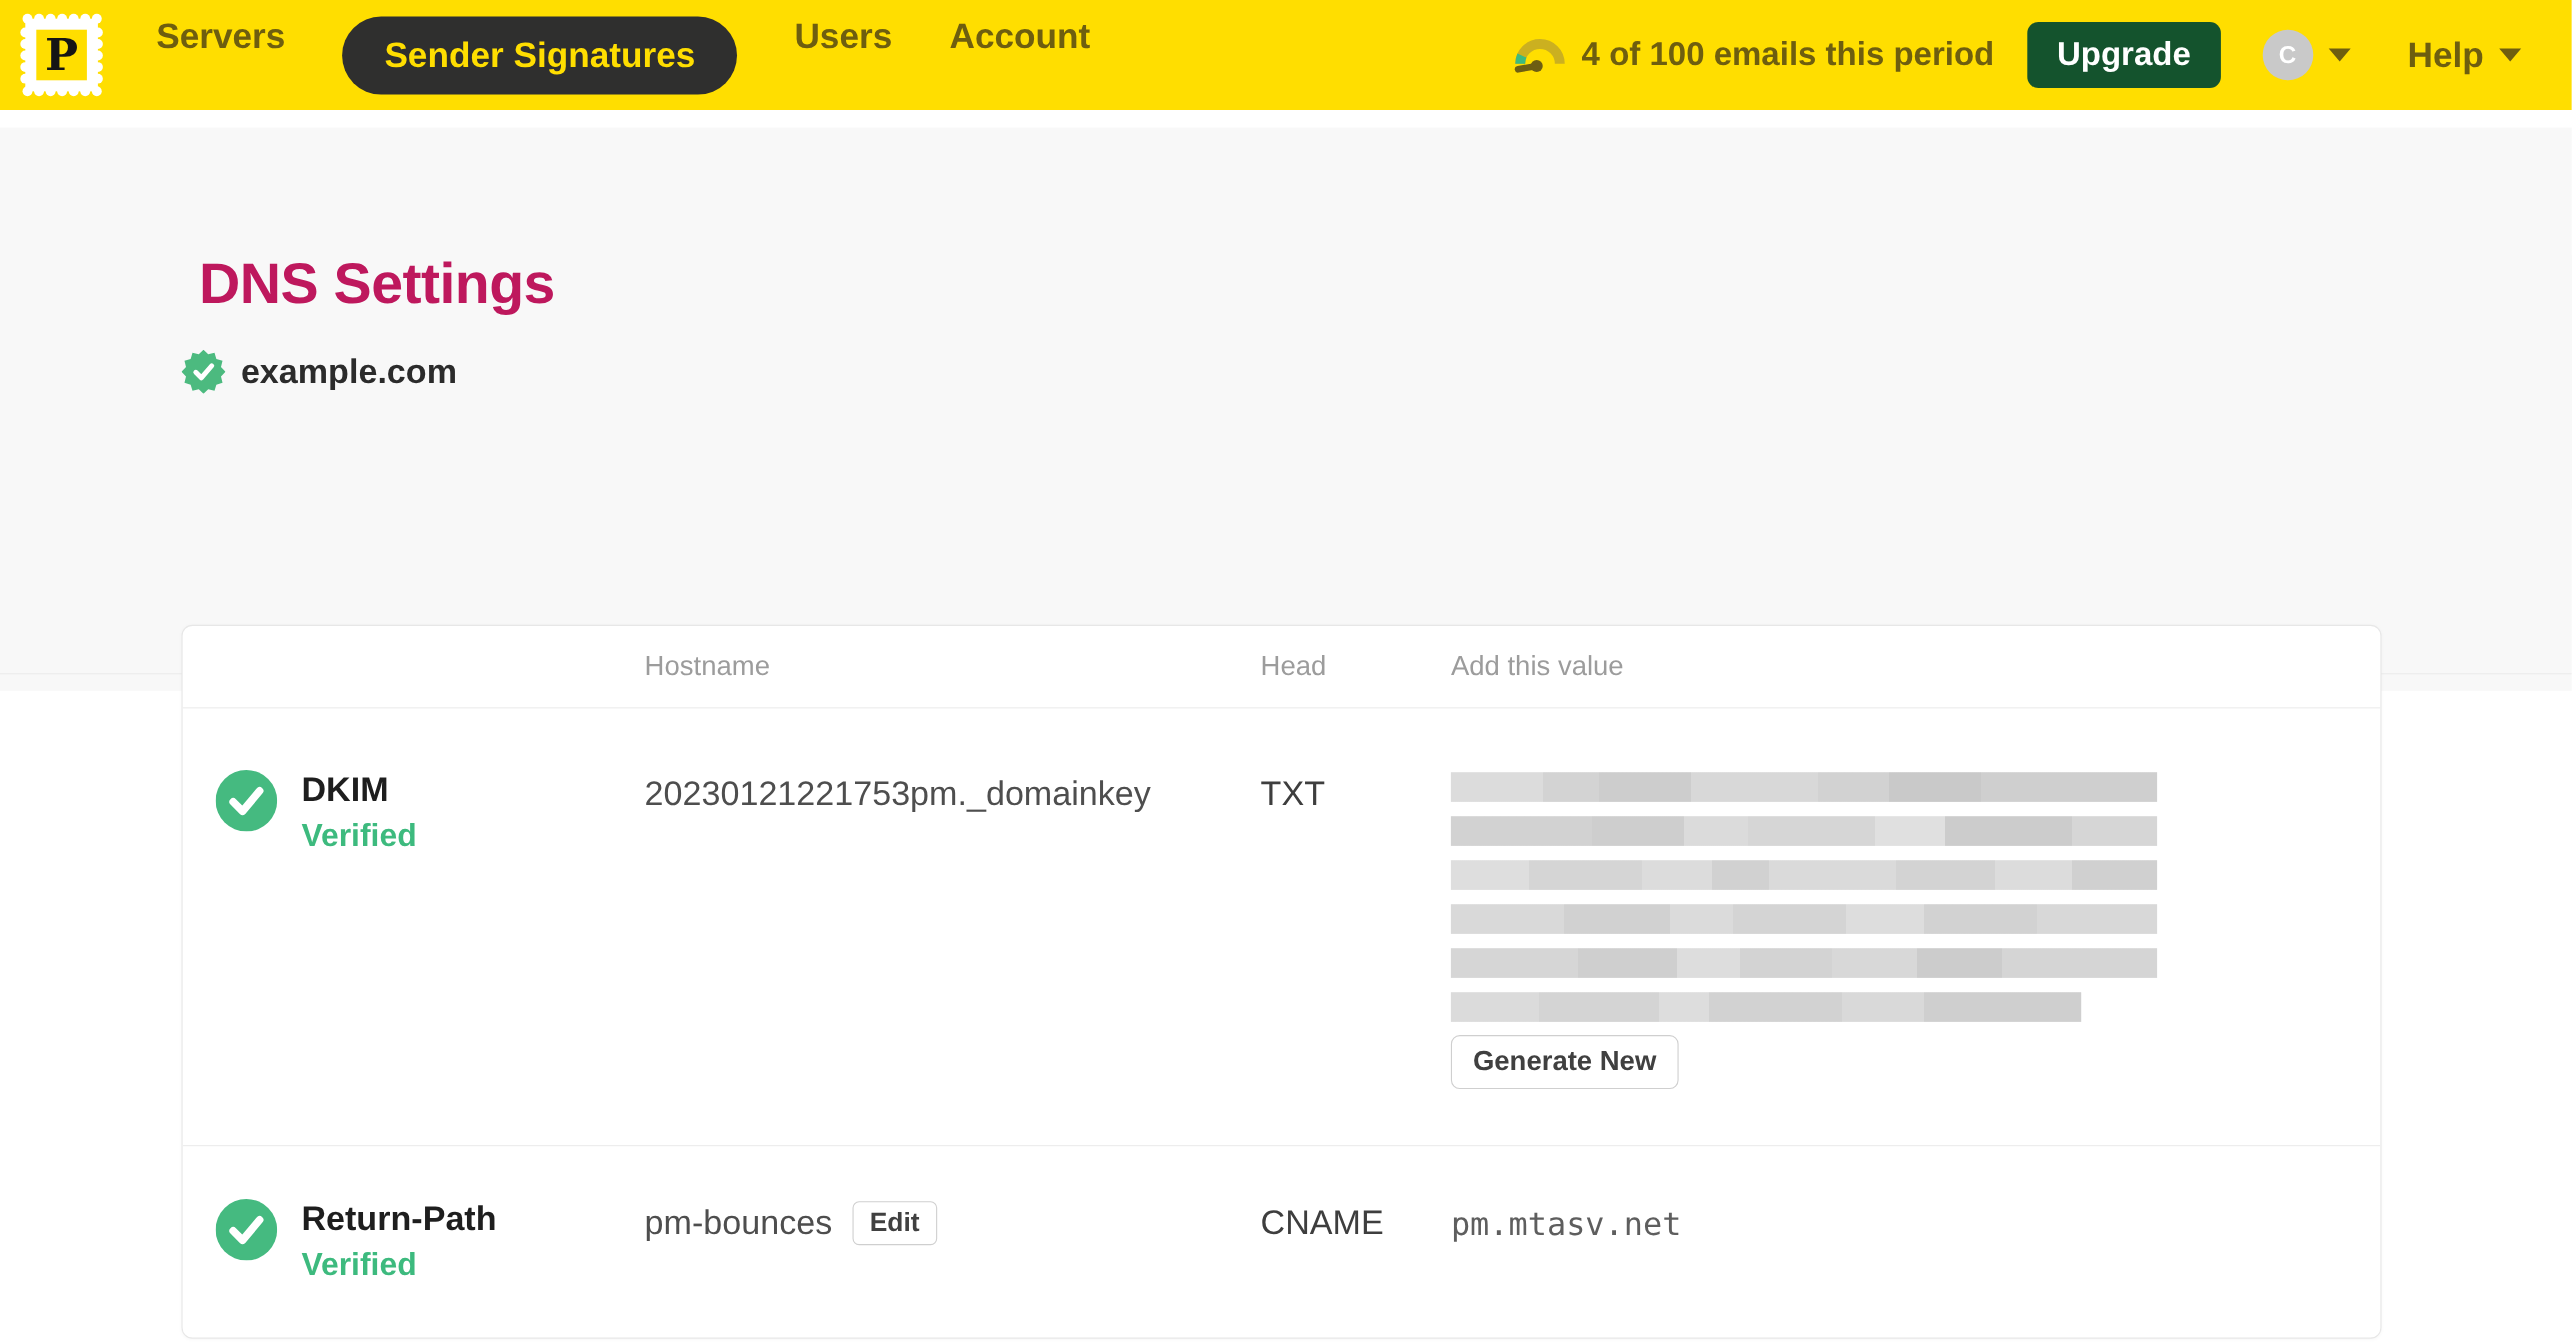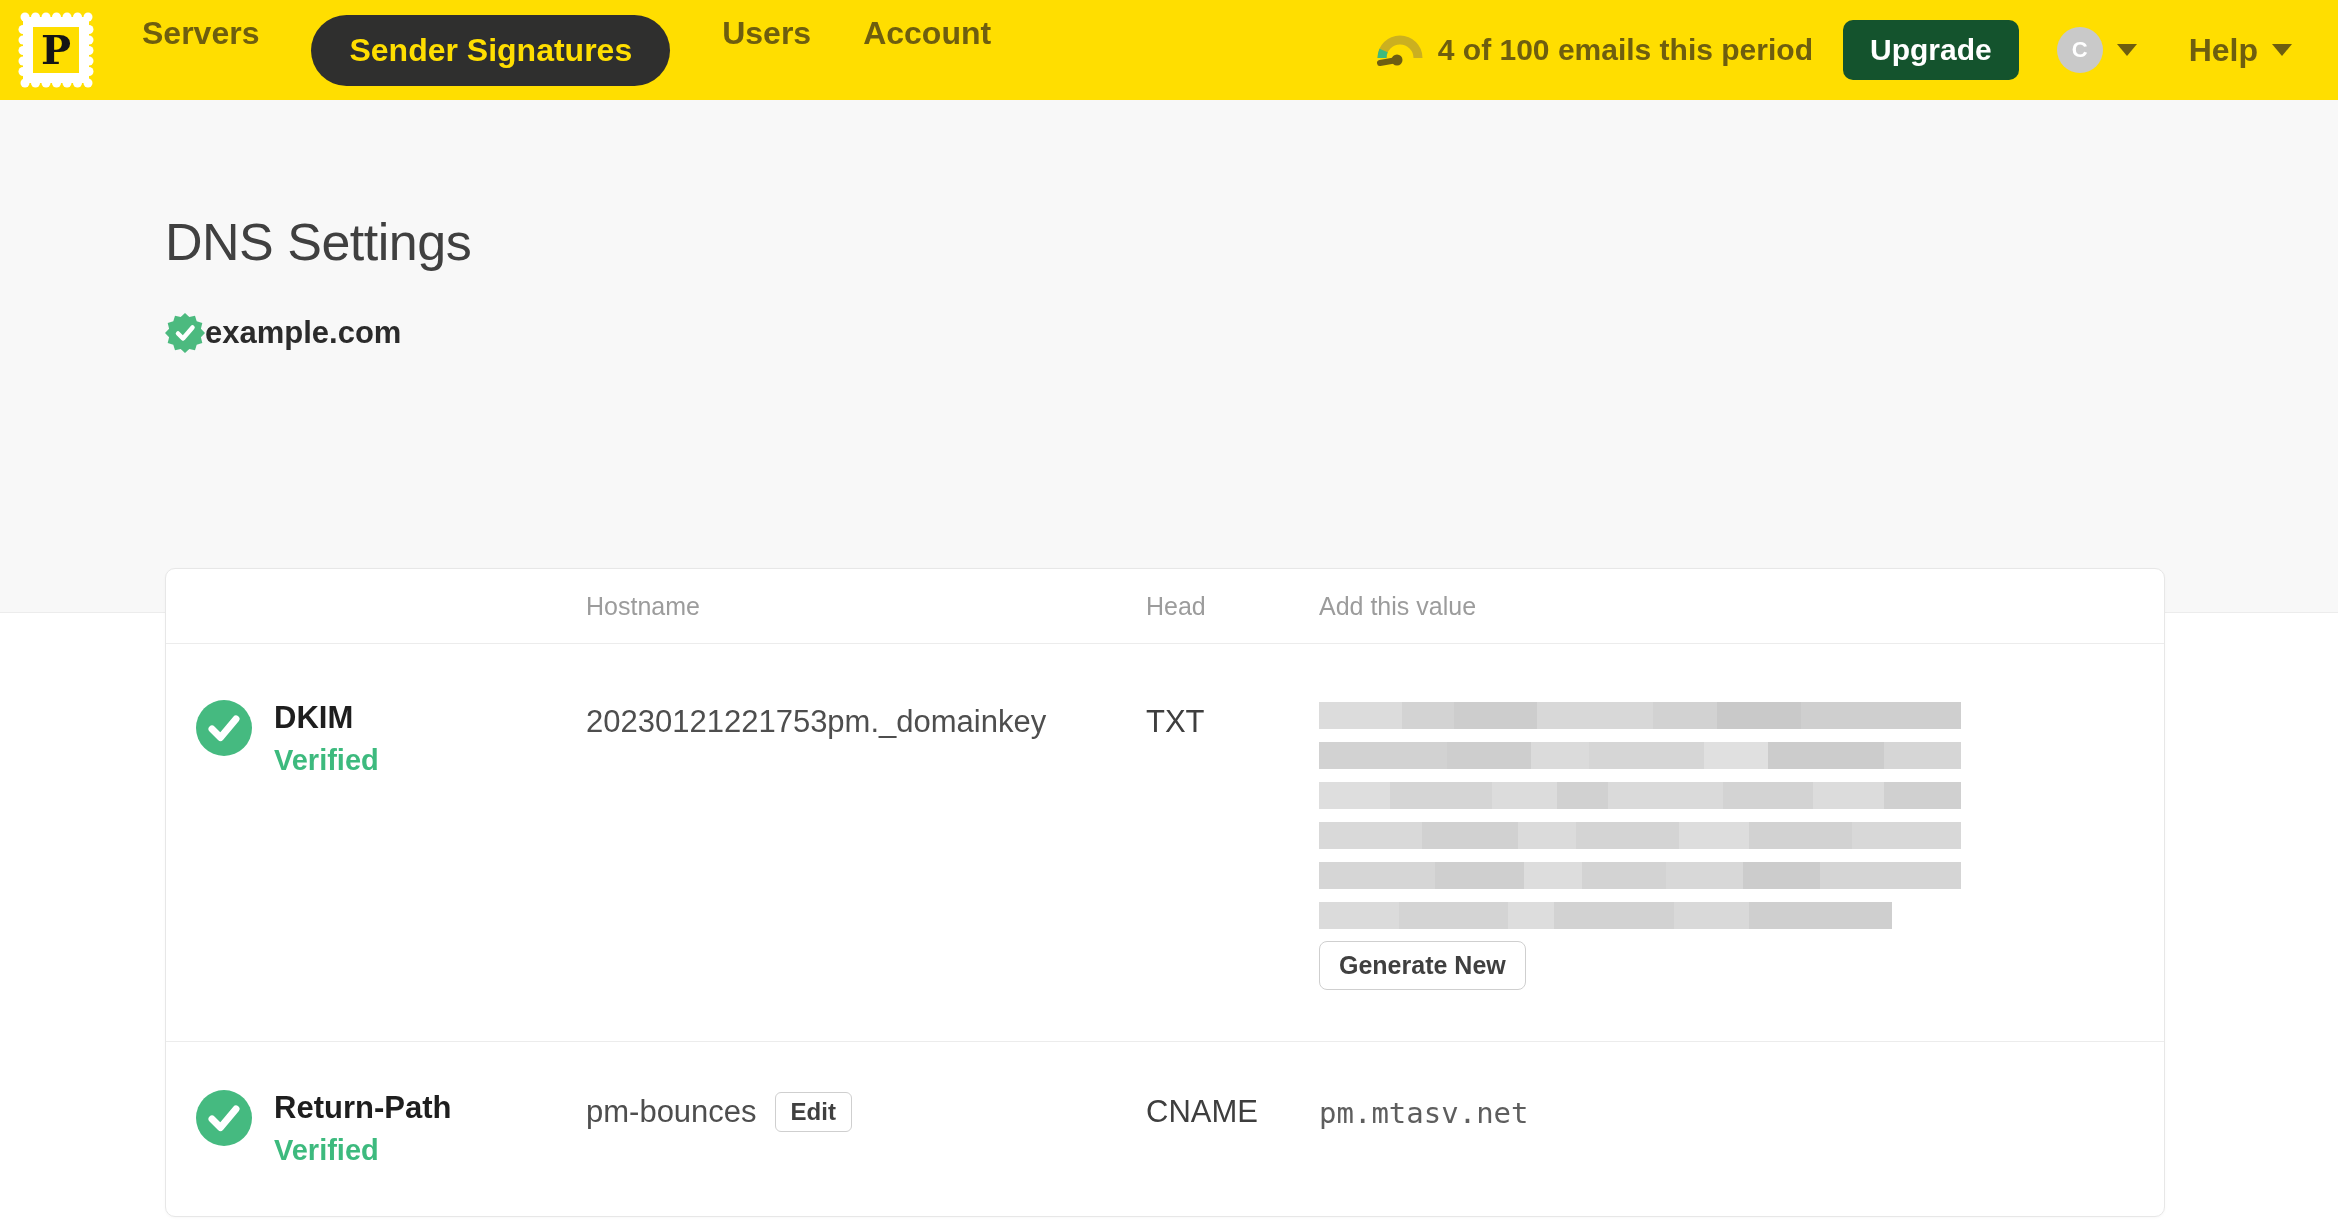--- a/index.html
+++ b/index.html
@@ -45,24 +45,24 @@
     width:0; height:0; margin-left:14px;
     border-left:10px solid transparent; border-right:10px solid transparent;
     border-top:12px solid #6E5E0F;
   }
   .help { display:flex; align-items:center; margin-left:52px; cursor:pointer; }
   .help-label { font-size:32px; font-weight:700; color:#6E5E0F; }
 
   
   .hero { background:#F8F8F8; height:512px; }
   .page-title {
-    margin:0; padding:112px 0 0 165px;
-    font-size:52px; font-weight:400; letter-spacing:-0.5px; color:#404040;
-  }
-  .domain-row { display:flex; align-items:center; margin:41px 0 0 165px; }
+    margin:16px; padding:112px 0 0 165px;
+    font-size:52px; font-weight:700; letter-spacing:-0.5px; color:#be185d;
+  }
+  .domain-row { display:flex; align-items:center; gap:14px; margin:30px 0 0 165px; }
   .domain-name { font-size:31px; font-weight:700; color:#2B2B2B; }
   .description {
     max-width:1270px; margin:32px auto 0; text-align:center;
     font-size:31px; line-height:48px; color:#8D8D8D;
   }
   .description a { color:#8D8D8D; text-decoration:underline; cursor:pointer; }
 
   
   .full-divider {
     position:absolute; left:0; top:612px; width:2338px; height:1px;

